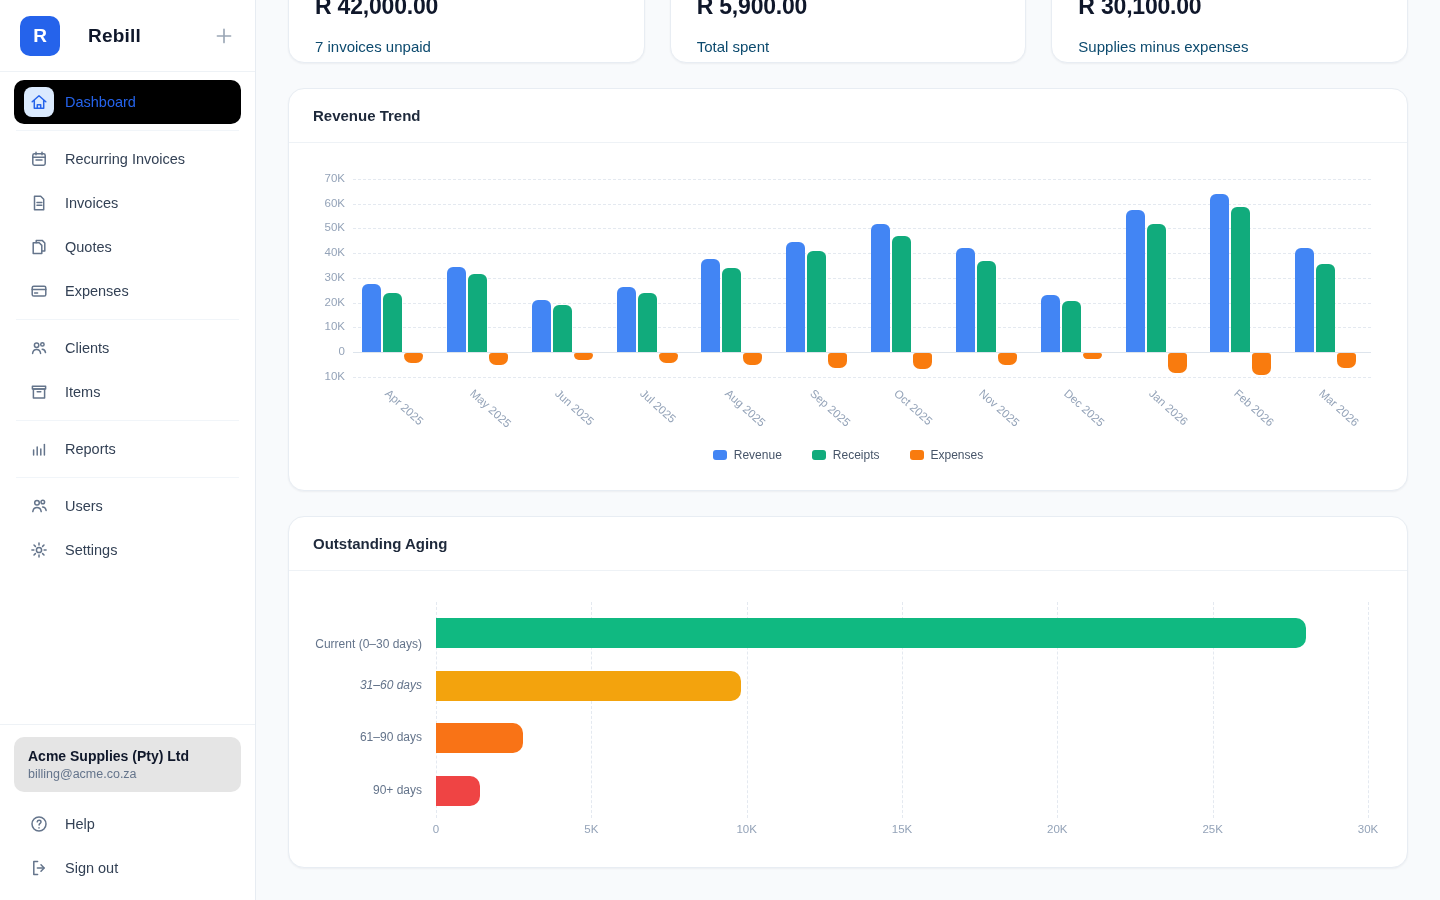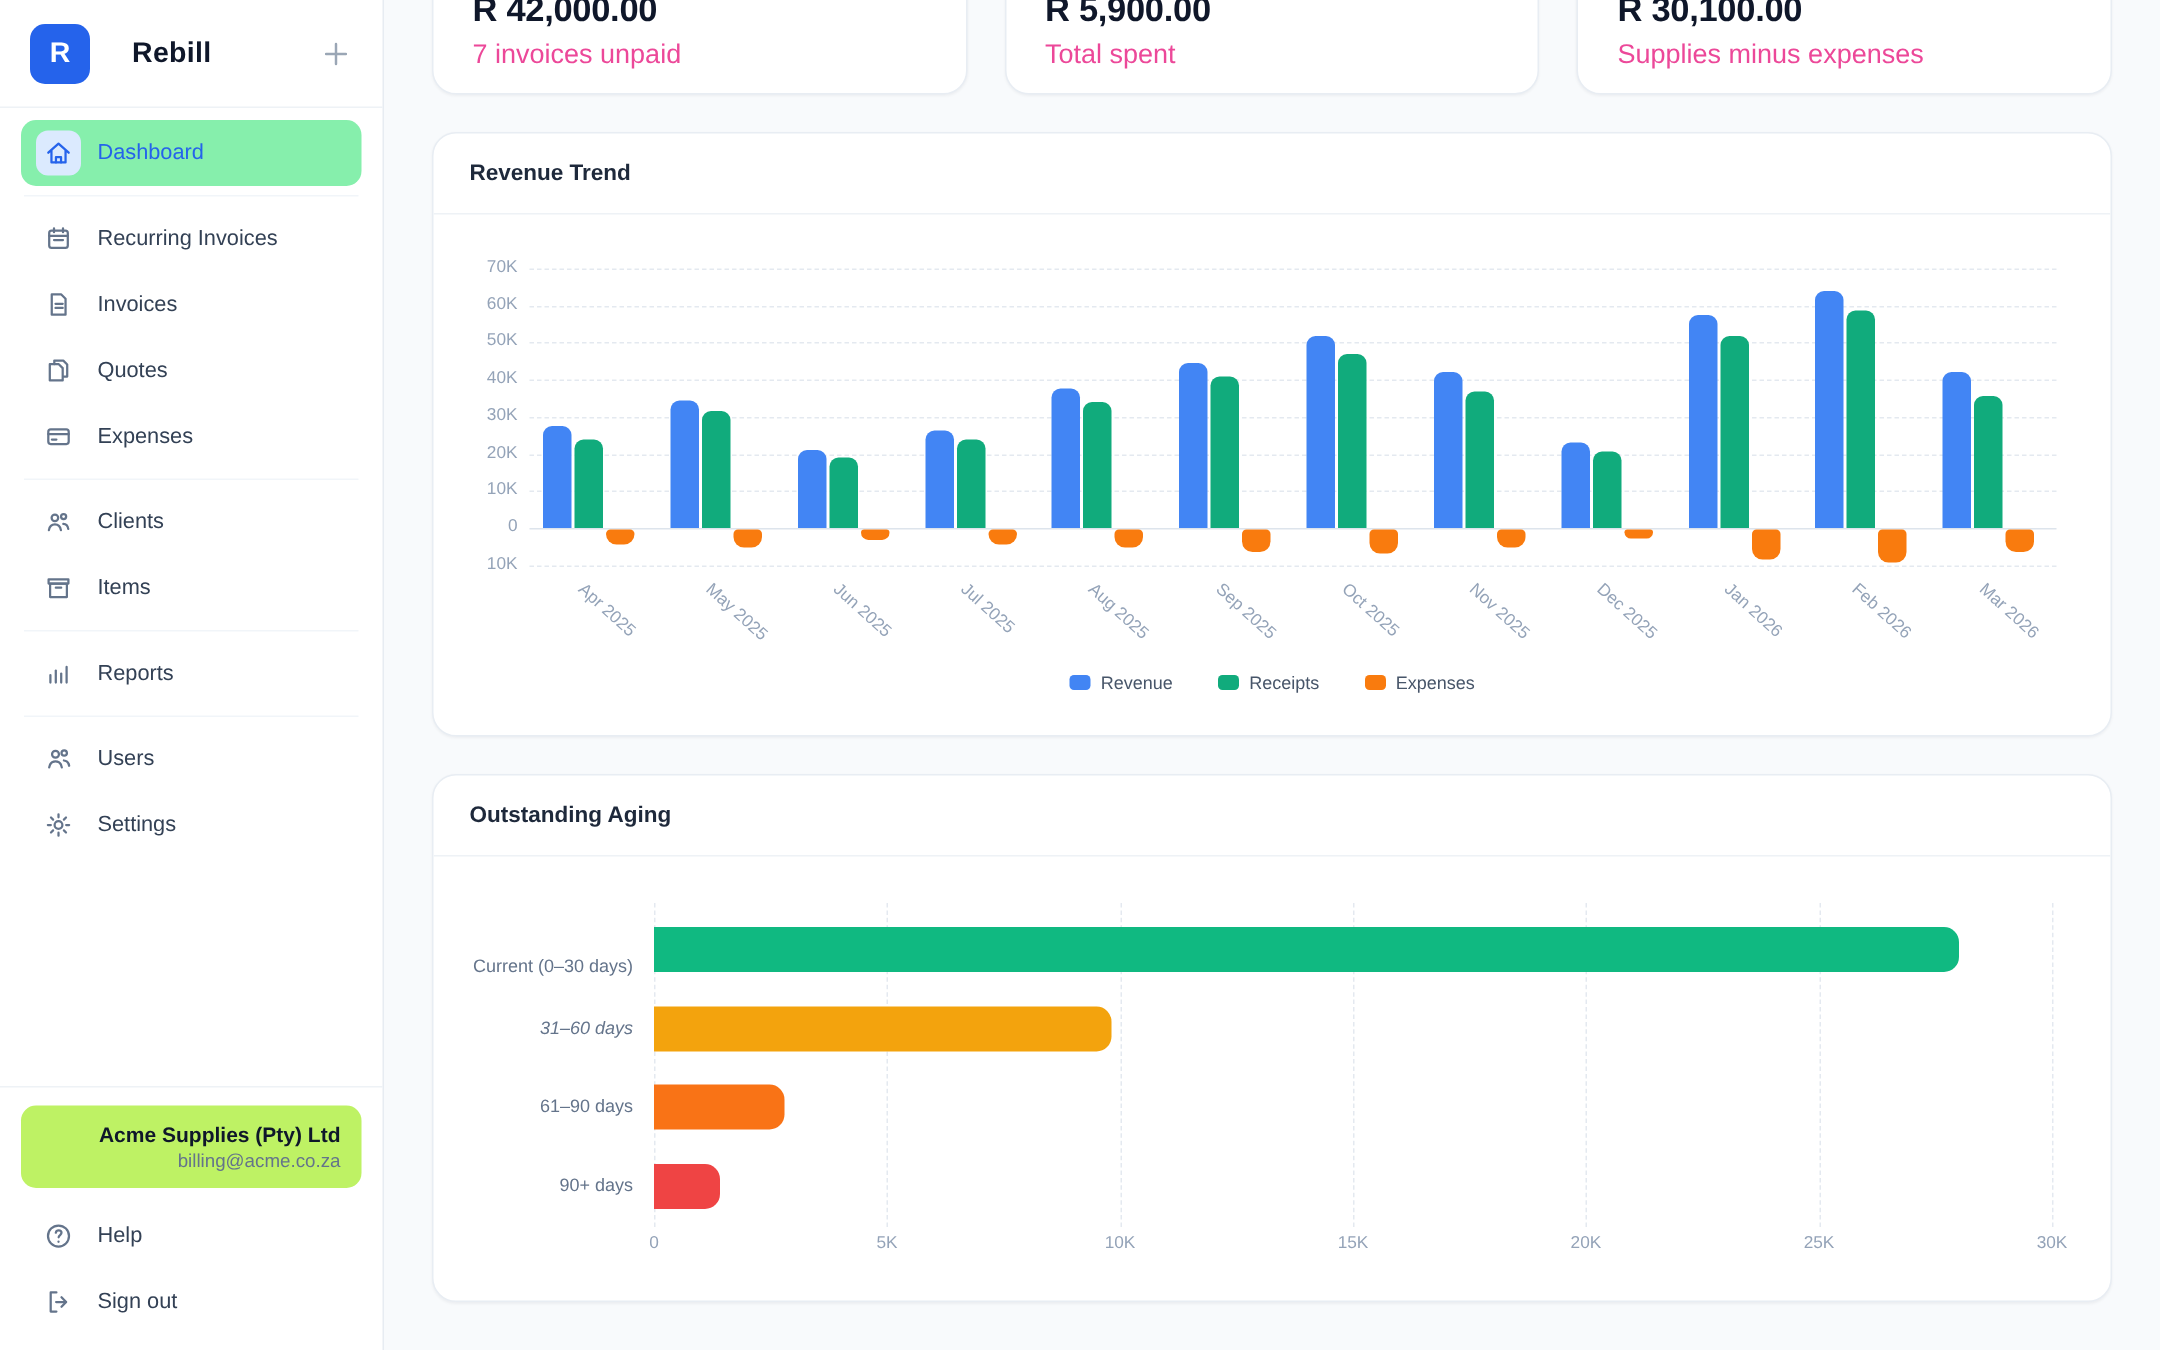--- a/index.html
+++ b/index.html
@@ -14,36 +14,36 @@
                border-bottom:1px solid #eef2f6; }
   .logo-box { width:40px; height:40px; border-radius:10px; background:#2563eb; color:#fff;
               display:flex; align-items:center; justify-content:center; font-size:19px; font-weight:700; }
   .app-name { font-size:19px; font-weight:700; color:#0f172a; margin-left:28px; letter-spacing:.2px; }
   .sb-plus { margin-left:auto; color:#9aa6b5; display:flex; cursor:pointer; }
   .nav { flex:1 1 auto; padding:8px 14px 0; overflow:hidden; }
   .nav-item { display:flex; align-items:center; height:44px; border-radius:10px; padding:0 10px;
               color:#334155; font-size:14.5px; font-weight:500; cursor:pointer; }
   .nav-item .ic { width:30px; height:30px; display:flex; align-items:center; justify-content:center;
                   color:#64748b; border-radius:8px; margin-right:11px; flex:0 0 30px; }
-  .nav-item.active { background:#86efac; color:#2563eb;align-items:center; }
+  .nav-item.active { background:#000000; color:#2563eb;align-items:center; }
   .nav-item.active .ic { background:#dbeafe; color:#2563eb; }
   .nav-divider { height:1px; background:#f1f5f9; margin:6px 2px; }
   .sb-bottom { border-top:1px solid #eef2f6; padding:12px 14px 10px; }
-  .account-card { background:#bef264; border-radius:10px; padding:11px 14px; cursor:pointer;text-align:right; }
+  .account-card { background:#e5e5e5; border-radius:10px; padding:11px 14px; cursor:pointer; }
   .account-name { font-size:14px; font-weight:700; color:#0f172a; }
   .account-email { font-size:12.5px; color:#64748b; margin-top:3px; }
   .sb-foot { margin-top:10px; }
 
   
   .main { flex:1; padding:0 32px; overflow:hidden; }
   .stats-row { display:flex; gap:25px; margin-top:-70px; }
   .stat-card { flex:1; background:#fff; border:1px solid #e8edf3; border-radius:16px;
                height:133px; padding:64px 26px 0; box-shadow:0 1px 2px rgba(15,23,42,.05); }
   .stat-value { font-size:23px; font-weight:700; color:#0f172a; line-height:23px; letter-spacing:-.2px; }
-  .stat-label { font-size:18px; color:#ec4899; margin-top:8px; }
+  .stat-label { font-size:15px; color:#0c4a6e; margin-top:20px; }
 
   .panel { background:#fff; border:1px solid #e8edf3; border-radius:16px; margin-top:25px;
            box-shadow:0 1px 2px rgba(15,23,42,.05); overflow:hidden; }
   .panel-header { height:54px; display:flex; align-items:center; padding:0 24px;
                   border-bottom:1px solid #eef2f6; }
   .panel-title { font-size:15px; font-weight:700; color:#1e293b; }
 
   .plot { position:relative; width:1118px; }
   #revenue-plot { height:347px; }
   #aging-plot { height:296px; }

